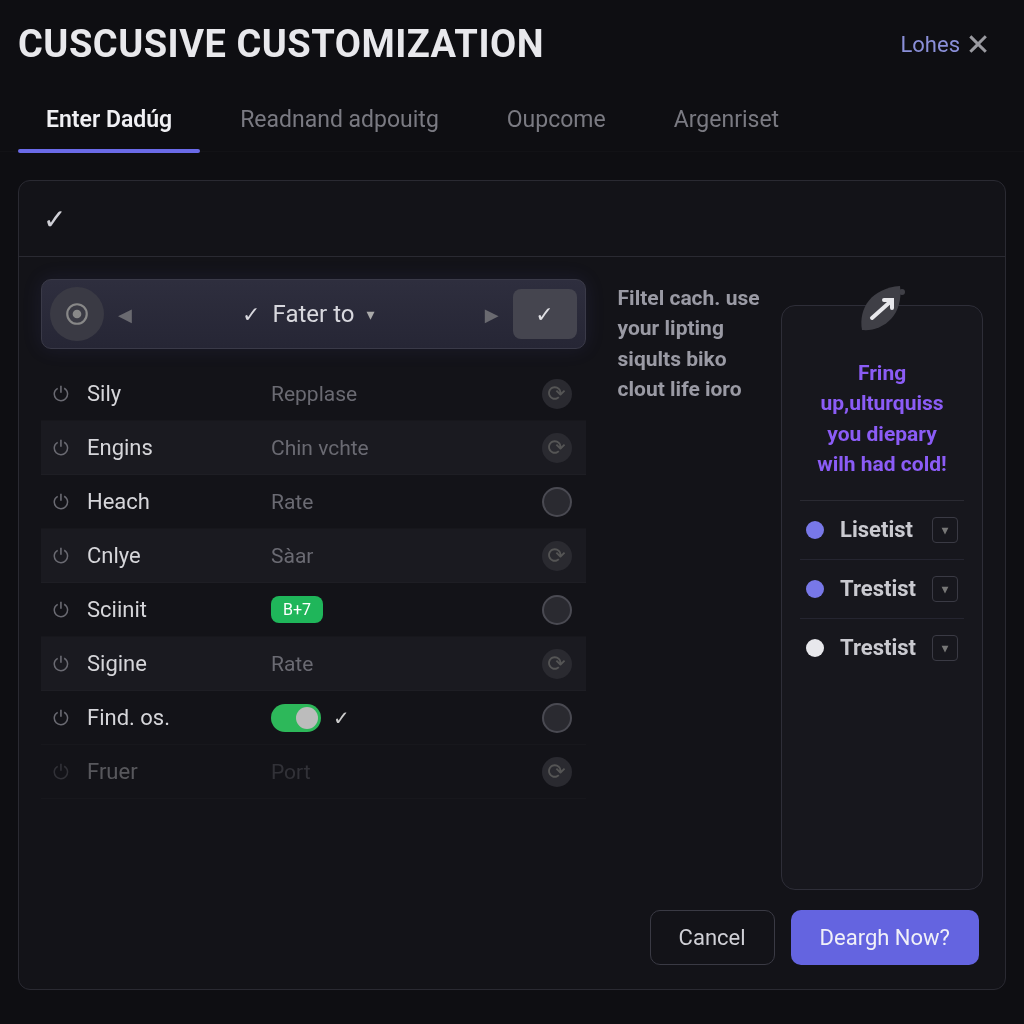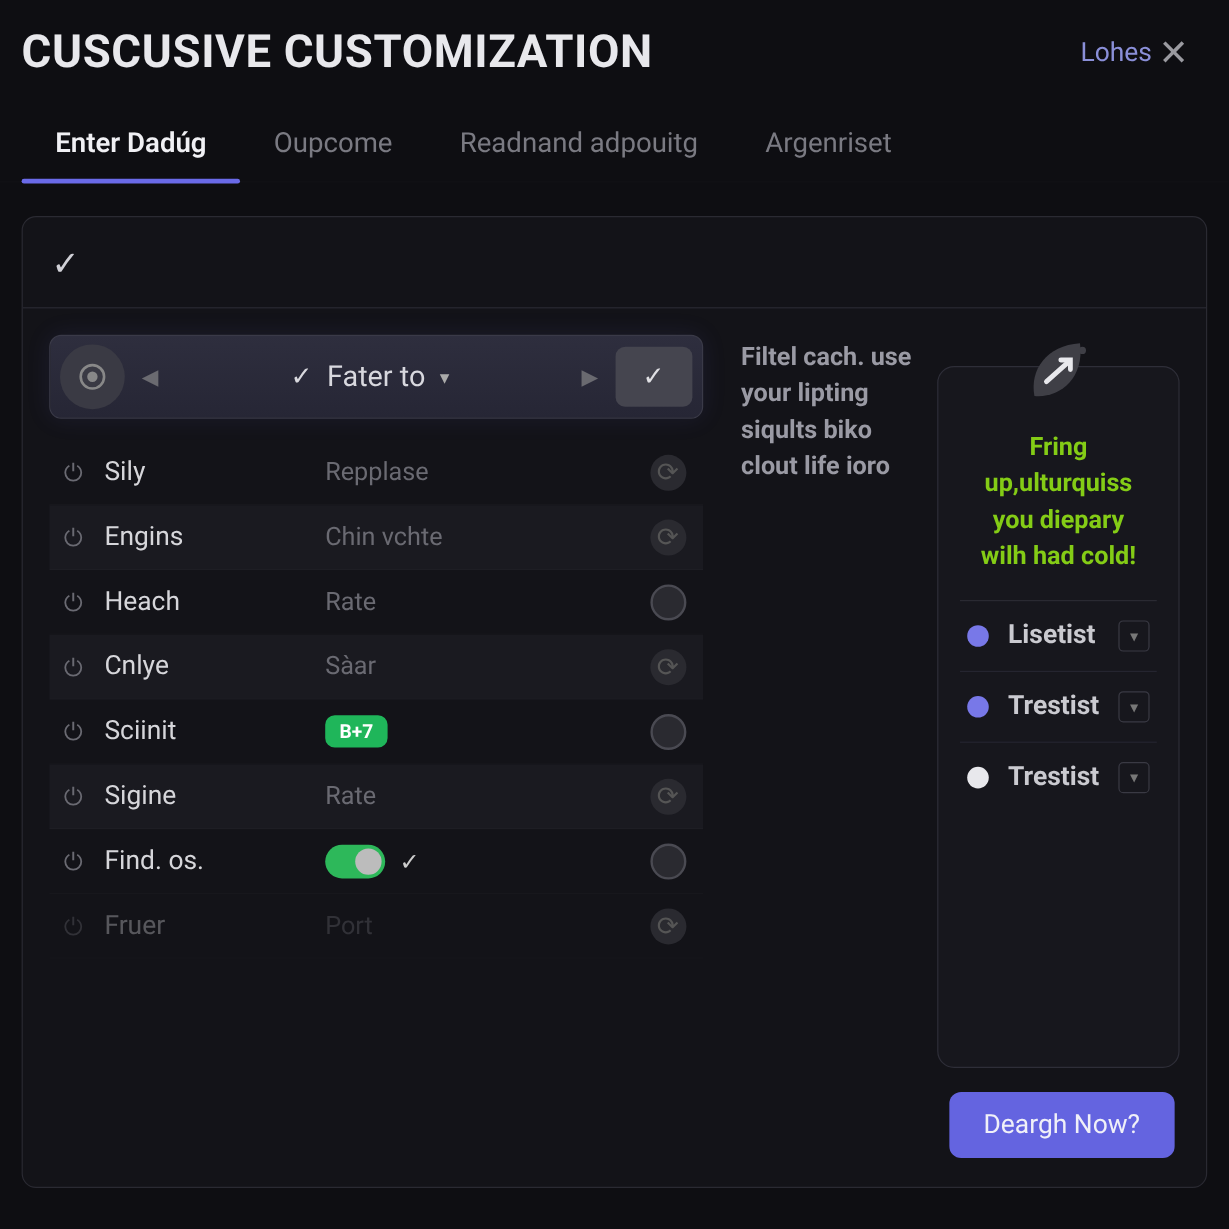--- a/index.html
+++ b/index.html
@@ -18,21 +18,21 @@
   font-size: 38px; font-weight: 700; letter-spacing: 0.5px;
   color: #e8e8ec;
 }
 .header-right { display: flex; align-items: center; }
 .link-lohes { color: #8a8fd8; font-size: 22px; }
 .close-btn {
   font-size: 30px; color: #9a9aa0; cursor: pointer;
   width: 36px; height: 36px; display: flex; align-items: center; justify-content: center;
 }
 .tabs {
-  display: flex; gap: 0; padding: 14px 18px 0 18px;
+  display: flex; gap: 12px; padding: 14px 18px 0 18px;
   border-bottom: 1px solid rgba(255,255,255,0.02);
   text-align: right;
 }
 .tab {
   padding: 14px 28px 18px 28px; font-size: 23px; color: #7a7a82;
   cursor: pointer; position: relative;
 }
 .tab.active { color: #f0f0f4; font-weight: 600; }
 .tab.active::after {
   content: ""; position: absolute; left: 0; right: 0; bottom: -2px;
@@ -93,21 +93,21 @@
 .row.alt { background: #1a1a20; }
 .row-icon { color: #6a6a72; font-size: 20px; width: 24px; text-align: center; }
 .row-label { font-size: 22px; color: #d6d6da; width: 170px; }
 .row-value { font-size: 21px; color: #6a6a72; flex: 1; }
 .row-end {
   width: 30px; height: 30px; border-radius: 50%;
   border: 2px solid #4a4a52; background: #2a2a30;
 }
 .row-end.refresh { border: none; color: #555; font-size: 22px; display:flex;align-items:center;justify-content:center; }
 .badge {
-  background: #1fb65a; color: #fff; font-size: 16px; font-weight: 700;
+  background: #1fb65a; color: #fff; font-size: 16px; font-weight: 400;
   padding: 4px 12px; border-radius: 8px; display: inline-block;
 }
 .toggle {
   width: 50px; height: 28px; background: #2db85a; border-radius: 14px;
   position: relative;
 }
 .toggle::after {
   content: ""; position: absolute; right: 3px; top: 3px;
   width: 22px; height: 22px; background: #bcbcbc; border-radius: 50%;
 }
@@ -119,21 +119,21 @@
 .card {
   margin-top: 26px; border: 1px solid #2e2e38; border-radius: 14px;
   background: #17171d; padding: 22px 18px 10px 18px;
   position: relative;
 }
 .leaf {
   position: absolute; top: -24px; left: 50%; transform: translateX(-50%);
   width: 62px; height: 56px;
 }
 .card-text {
-  font-size: 21px; color: #84cc16; text-align: center; line-height: 1.45;
+  font-size: 21px; color: #8b5cf6; text-align: center; line-height: 1.45;
   padding: 30px 8px 20px 8px; border-bottom: 1px solid #2a2a32;
 }
 .option {
   display: flex; align-items: center; gap: 16px;
   padding: 16px 6px; border-bottom: 1px solid #252530;
 }
 .option:last-child { border-bottom: none; }
 .dot {
   width: 18px; height: 18px; border-radius: 50%;
 }
@@ -162,22 +162,22 @@
 <div class="header">
   <div class="title">CUSCUSIVE CUSTOMIZATION</div>
   <div class="header-right">
     <span class="link-lohes">Lohes</span>
     <span class="close-btn">✕</span>
   </div>
 </div>
 
 <div class="tabs">
   <div class="tab active">Enter Dadúg</div>
+  <div class="tab">Readnand adpouitg</div>
   <div class="tab">Oupcome</div>
-  <div class="tab">Readnand adpouitg</div>
   <div class="tab">Argenriset</div>
 </div>
 
 <div class="panel">
   <div class="panel-header">
     <span class="check-icon">✓</span>
   </div>
 
   <div class="panel-body">
     <div class="left-col">
@@ -276,15 +276,16 @@
         <div class="option">
           <span class="dot white"></span>
           <span class="option-label">Trestist</span>
           <span class="option-caret">▾</span>
         </div>
       </div>
     </div>
   </div>
 
   <div class="footer">
+    <div class="btn btn-cancel">Cancel</div>
     <div class="btn btn-primary">Deargh Now?</div>
   </div>
 </div>
 
 </body></html>

